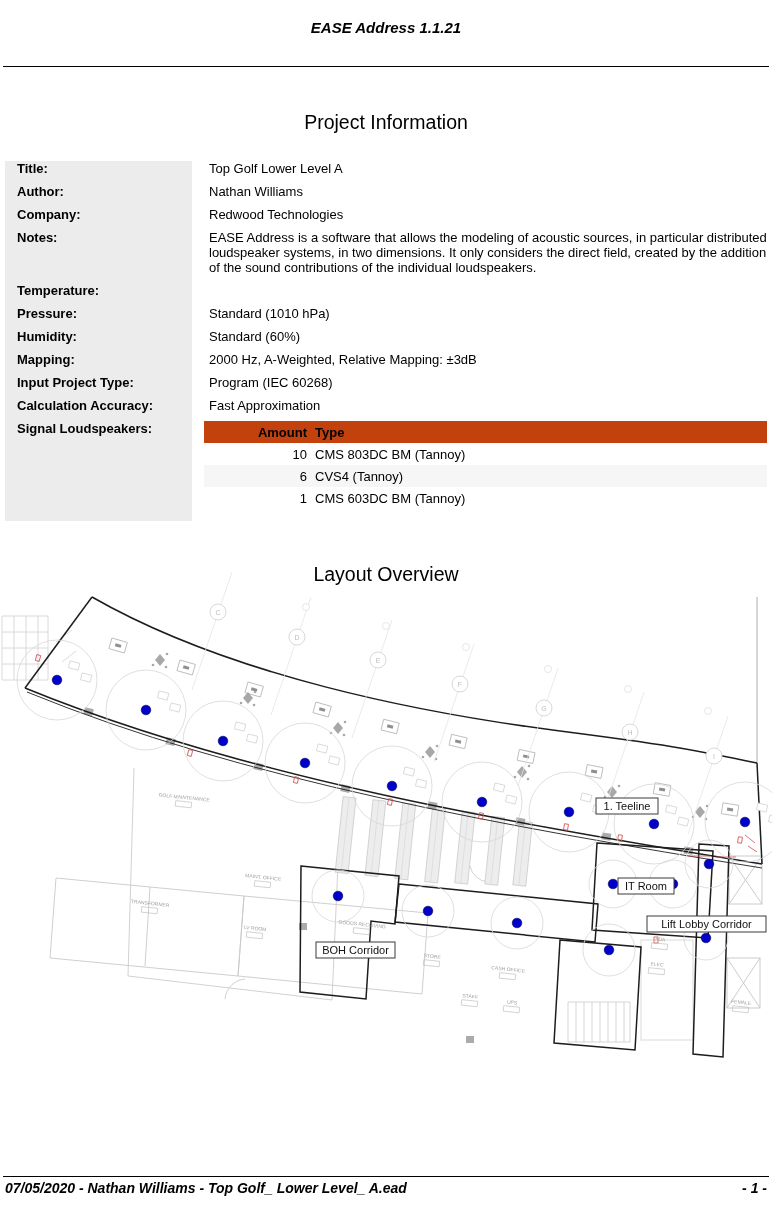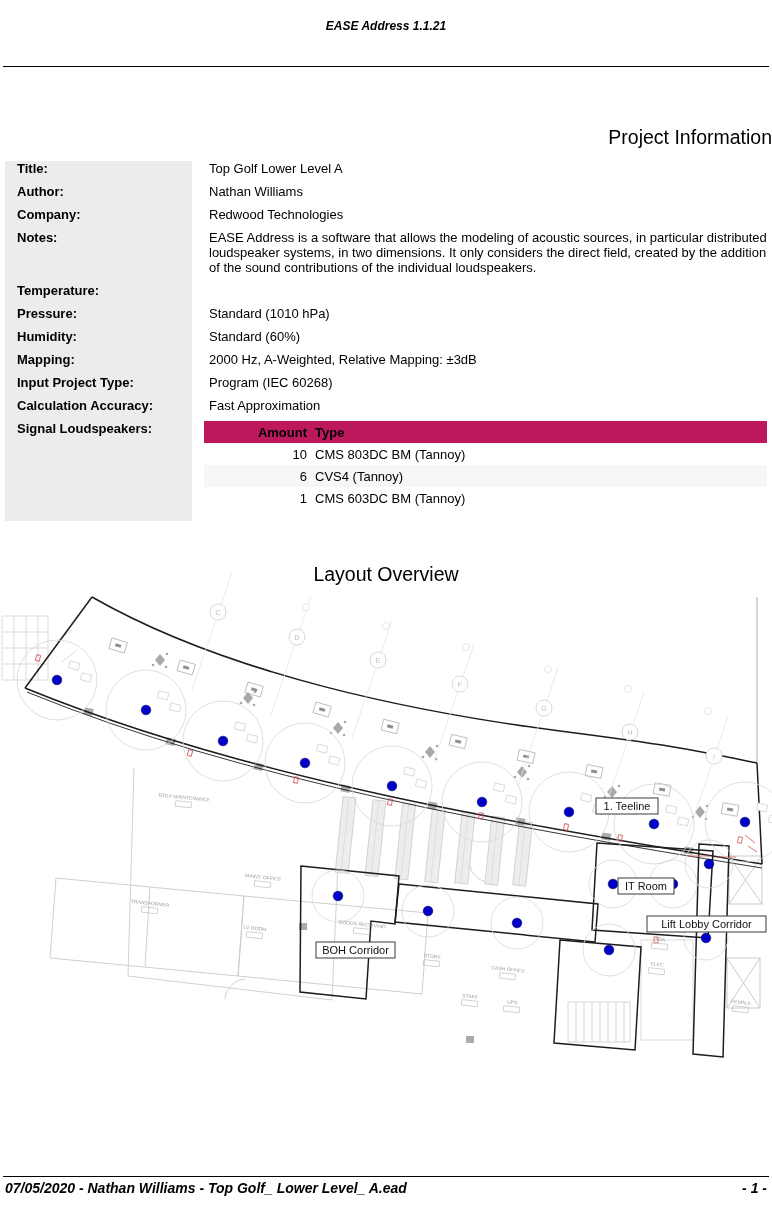--- a/index.html
+++ b/index.html
@@ -1,32 +1,32 @@
 <!DOCTYPE html>
 <html><head>
 <meta charset="utf-8">
 <style>
   html,body{margin:0;padding:0;background:#fff;}
   body{width:772px;height:1218px;position:relative;font-family:"Liberation Sans",sans-serif;color:#000;overflow:hidden;}
   .abs{position:absolute;}
-  .app-title{top:19px;left:0;right:0;text-align:center;font-size:12px;font-weight:bold;font-style:italic;}
+  .app-title{top:19px;left:0;right:0;text-align:center;font-size:15px;font-weight:bold;font-style:italic;}
   .rule{left:3px;right:3px;border-top:1.6px solid #000;height:0;}
   .rule-top{top:66px;}
   .rule-bottom{top:1176px;}
   .section-title{left:0;right:0;text-align:center;font-size:19.5px;font-weight:normal;}
-  #pi-title{top:110px;text-align:right;}
+  #pi-title{top:95px;}
   #lo-title{top:547px;}
   .label-col-bg{left:5px;top:161px;width:187px;height:360px;background:#ececec;}
   .info{left:5px;top:161px;width:762px;font-size:13px;line-height:15px;}
   .irow{display:flex;margin-bottom:8px;}
   .ilabel{width:187px;flex:none;font-weight:bold;padding-left:12px;}
   .ival{flex:1;padding-left:5px;}
   .sub-table{width:100%;}
   .sub-row{display:flex;height:22px;align-items:center;}
-  .sub-head{background:#be185d;font-weight:bold;}
+  .sub-head{background:#c2410c;font-weight:bold;}
   .sub-row.alt{background:#f6f6f6;}
   .amt{width:103px;text-align:right;flex:none;}
   .typ{padding-left:8px;}
   .footer{top:1180px;font-size:14px;font-weight:bold;font-style:italic;}
   .footer-left{left:5px;}
   .footer-right{right:5px;}
   svg.plan{left:0;top:0;}
   svg text{font-family:"Liberation Sans",sans-serif;}
 </style>
 </head>

